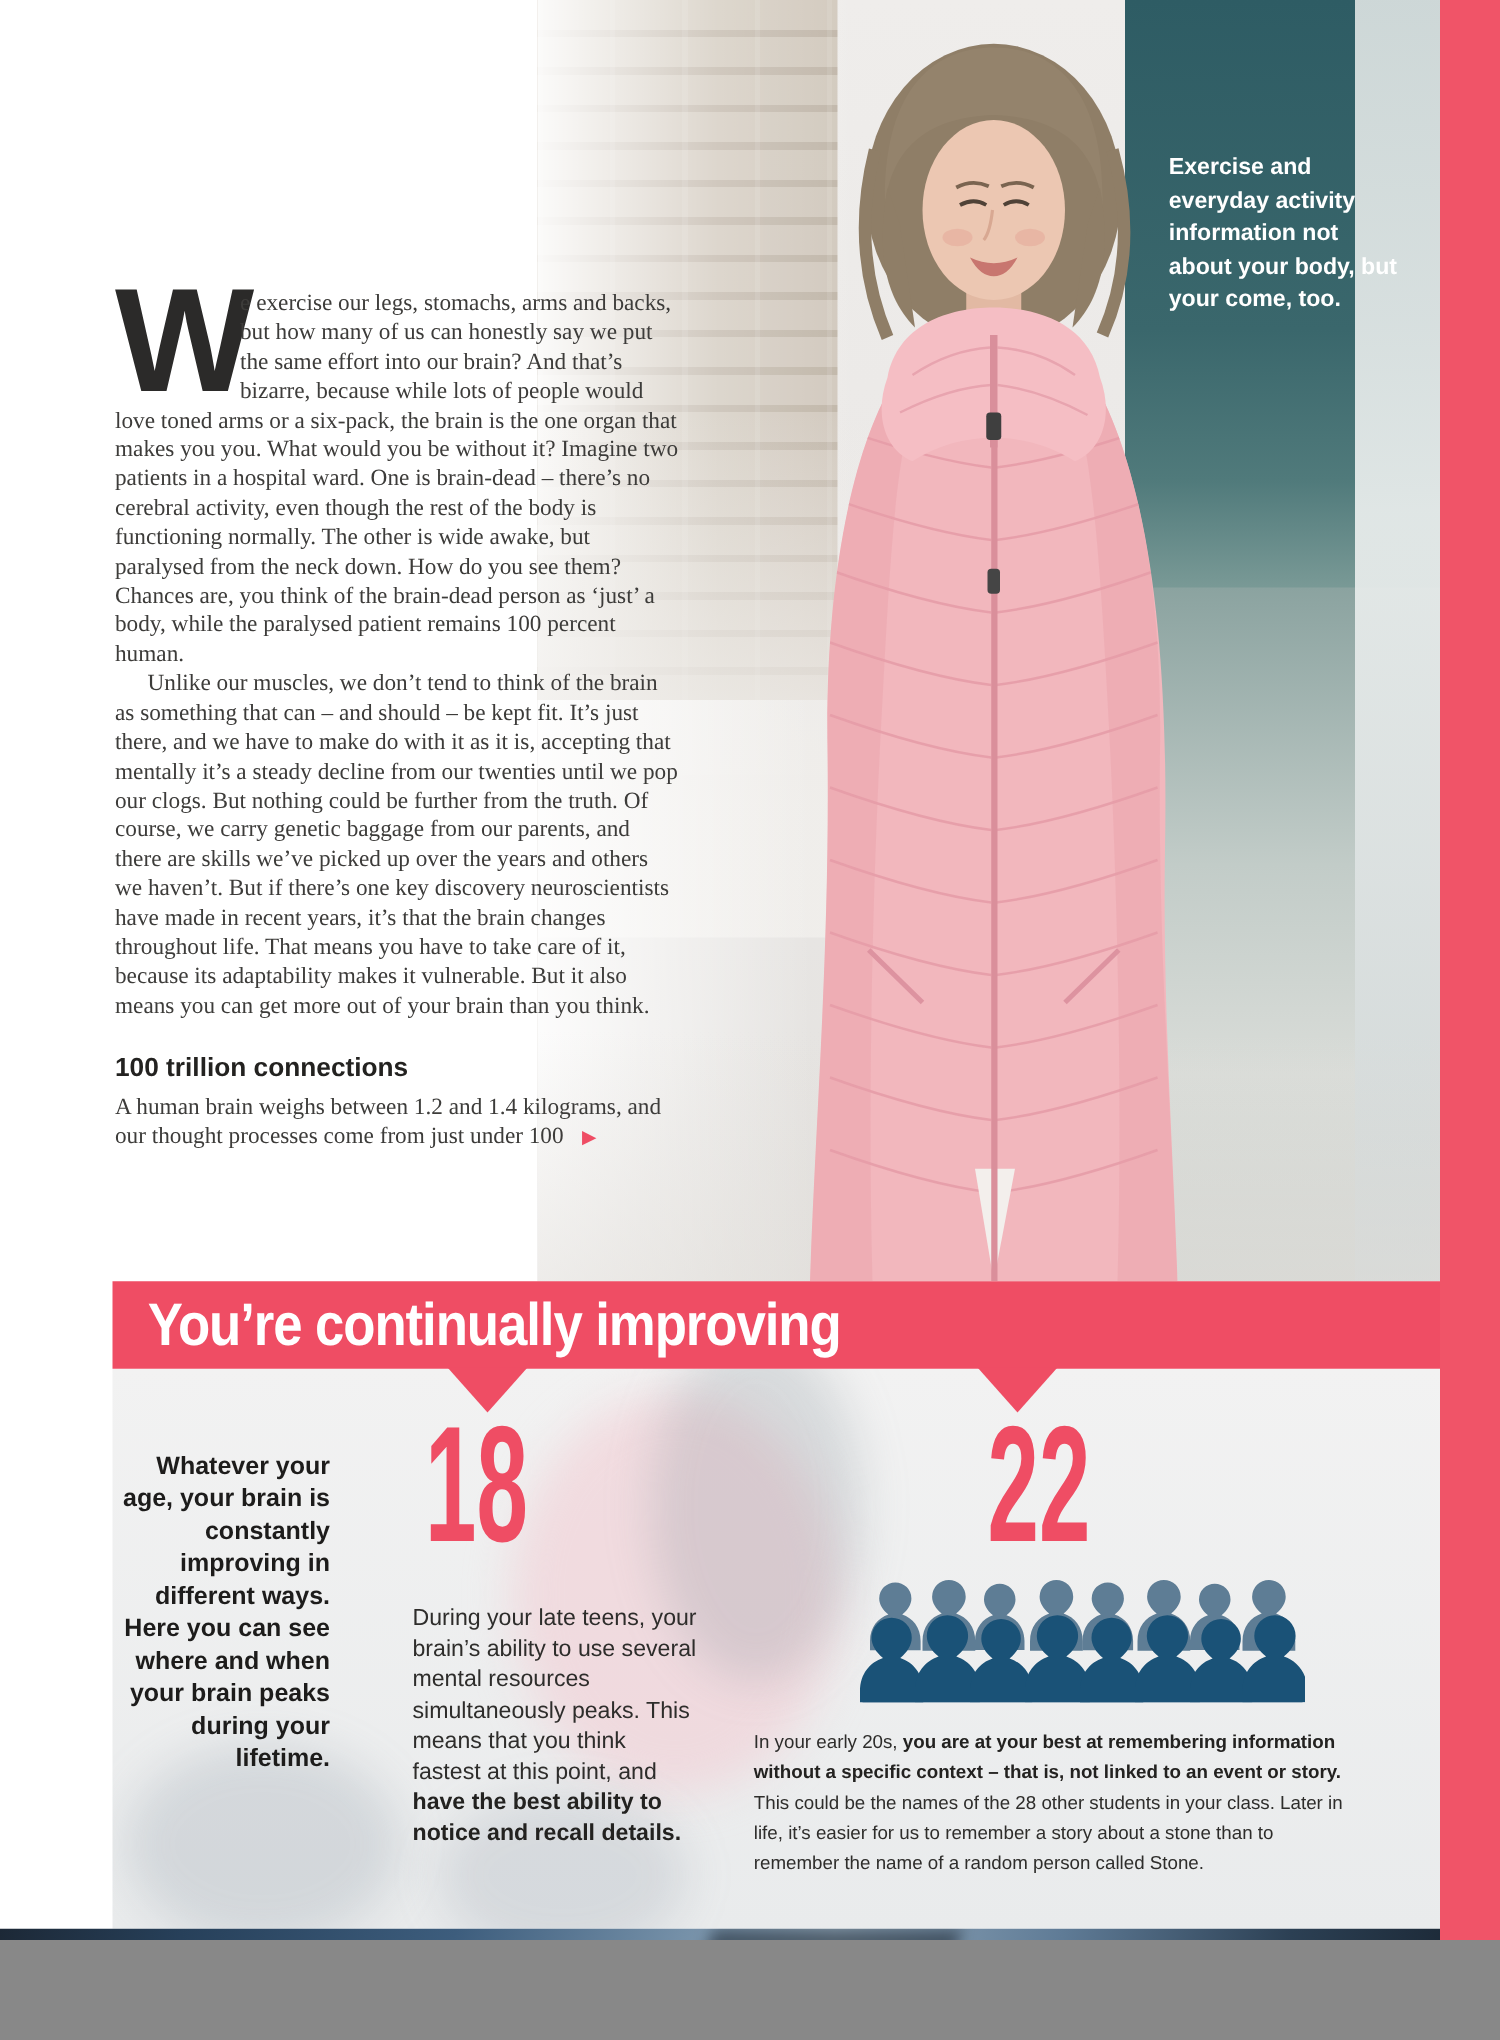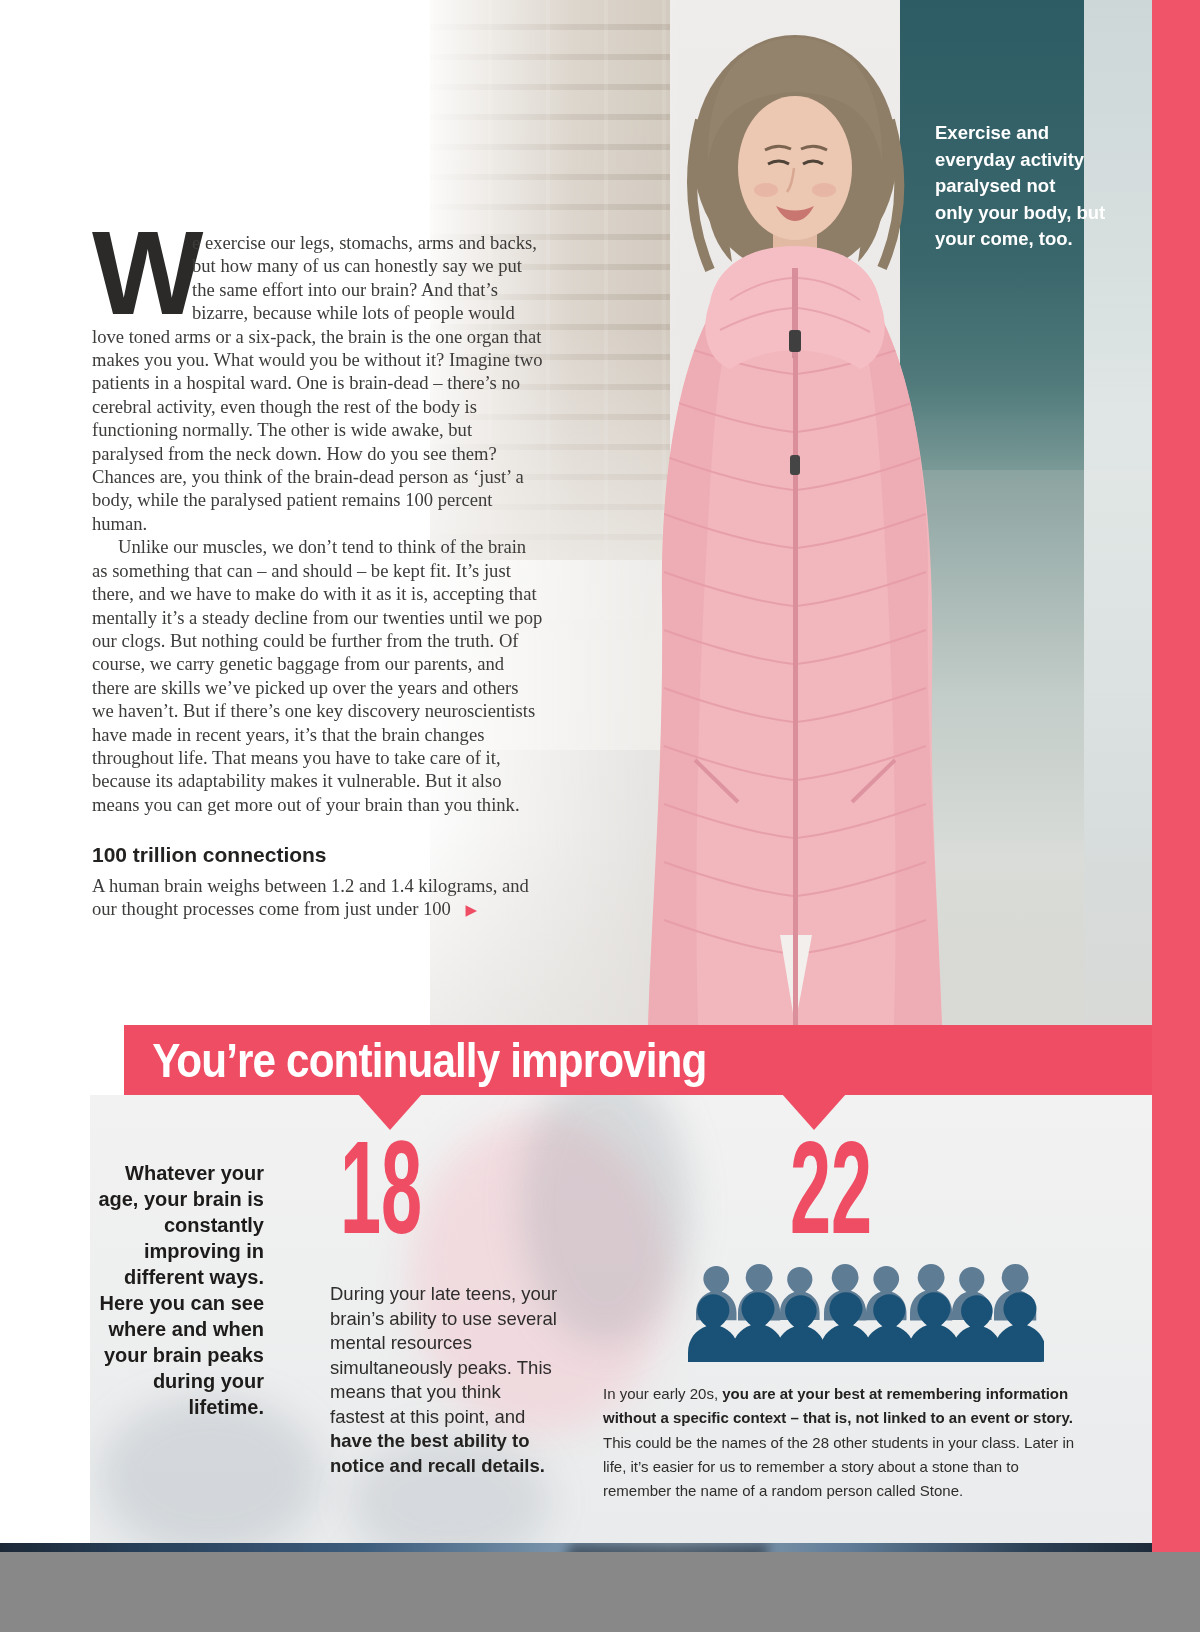--- a/index.html
+++ b/index.html
@@ -43,21 +43,21 @@
   .article p{margin:0;}
   .dropcap{float:left;width:100px;height:92px;font-family:"Liberation Sans",sans-serif;
            font-weight:bold;font-size:118px;line-height:84px;color:#2b2a29;letter-spacing:-4px;}
   .indent{text-indent:26px;}
   .subhead{font-family:"Liberation Sans",sans-serif;font-weight:bold;font-size:21px;
            color:#232220;margin:27px 0 7px 0 !important;}
   .cont-marker{color:#ef4d64;font-size:15px;margin-left:10px;font-family:"Liberation Sans",sans-serif;}
 
   
   .banner{position:absolute;left:90px;top:1025px;width:1062px;height:70px;background:#ef4d64;
-          display:flex;align-items:center;z-index:5;margin-left:34px;}
+          display:flex;align-items:center;z-index:5;}
   .banner-title{display:inline-block;transform:scaleX(.88);transform-origin:left center;
           color:#fff;font-weight:bold;font-size:48px;letter-spacing:-1px;padding-left:32px;white-space:nowrap;}
   .tri{position:absolute;width:0;height:0;border-left:32px solid transparent;
        border-right:32px solid transparent;border-top:36px solid #ef4d64;z-index:5;}
   .tri-1{left:358px;top:1094px;}
   .tri-2{left:782px;top:1094px;}
 
   
   .panel{position:absolute;left:90px;top:1095px;width:1062px;height:448px;z-index:2;
          background:linear-gradient(180deg,#f2f2f2 0%,#e9ebec 100%);overflow:hidden;}
@@ -176,22 +176,22 @@
       <rect x="232" y="268" width="6" height="90" fill="#d98f9b"></rect>
       <rect x="229" y="330" width="12" height="22" rx="3" fill="#3f3f3f"></rect>
     </svg>
   </div>
 
   <div class="red-stripe"></div>
 
   <div class="caption">
     <div>Exercise and</div>
     <div>everyday activity</div>
-    <div>paralysed not</div>
-    <div>only your body, but</div>
+    <div>information not</div>
+    <div>about your body, but</div>
     <div>your come, too.</div>
   </div>
 
   <div class="article">
     <p>
       <span class="dropcap">W</span>
       <span>e exercise our legs, stomachs, arms and backs, but how many of us can honestly say we put the same effort into our brain? And that’s bizarre, because while lots of people would love toned arms or a six-pack, the brain is the one organ that makes you you. What would you be without it? Imagine two patients in a hospital ward. One is brain-dead – there’s no cerebral activity, even though the rest of the body is functioning normally. The other is wide awake, but paralysed from the neck down. How do you see them? Chances are, you think of the brain-dead person as ‘just’ a body, while the paralysed patient remains 100 percent human.</span>
     </p>
     <p class="indent">Unlike our muscles, we don’t tend to think of the brain as something that can – and should – be kept fit. It’s just there, and we have to make do with it as it is, accepting that mentally it’s a steady decline from our twenties until we pop our clogs. But nothing could be further from the truth. Of course, we carry genetic baggage from our parents, and there are skills we’ve picked up over the years and others we haven’t. But if there’s one key discovery neuroscientists have made in recent years, it’s that the brain changes throughout life. That means you have to take care of it, because its adaptability makes it vulnerable. But it also means you can get more out of your brain than you think.</p>
     <p class="subhead">100 trillion connections</p>

